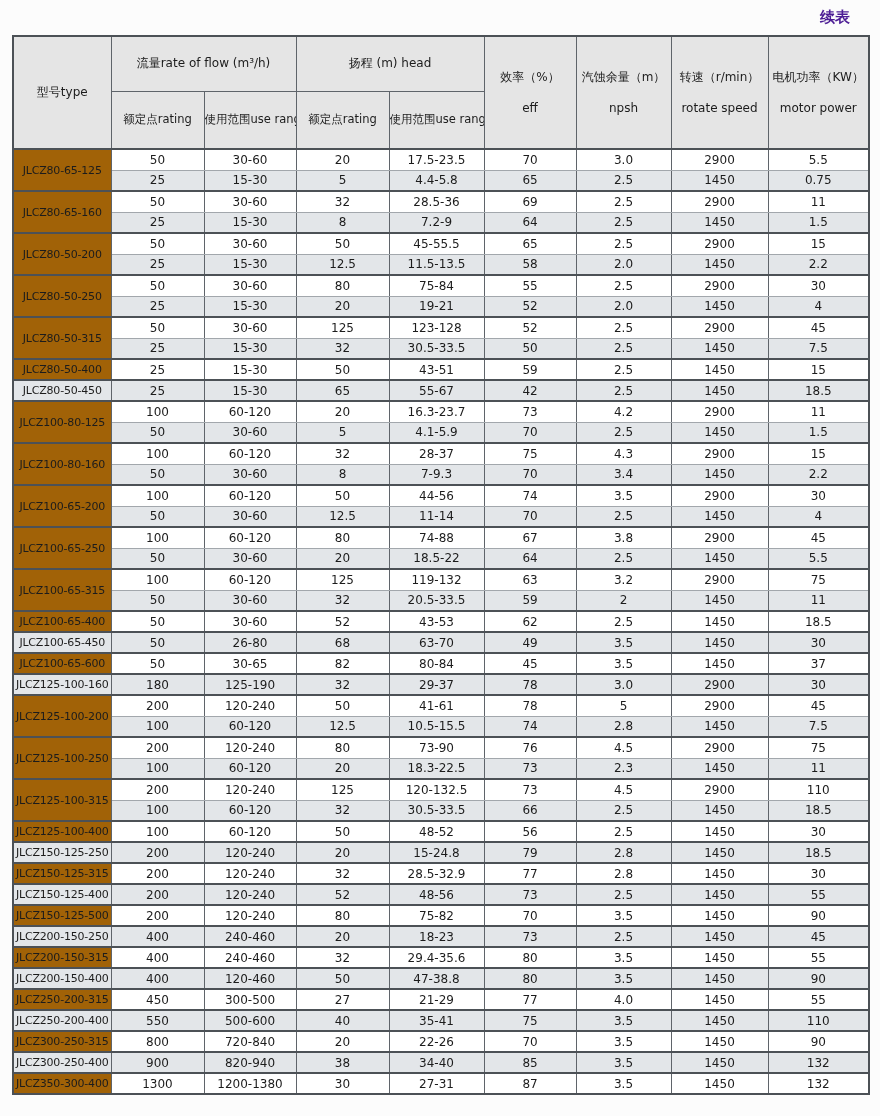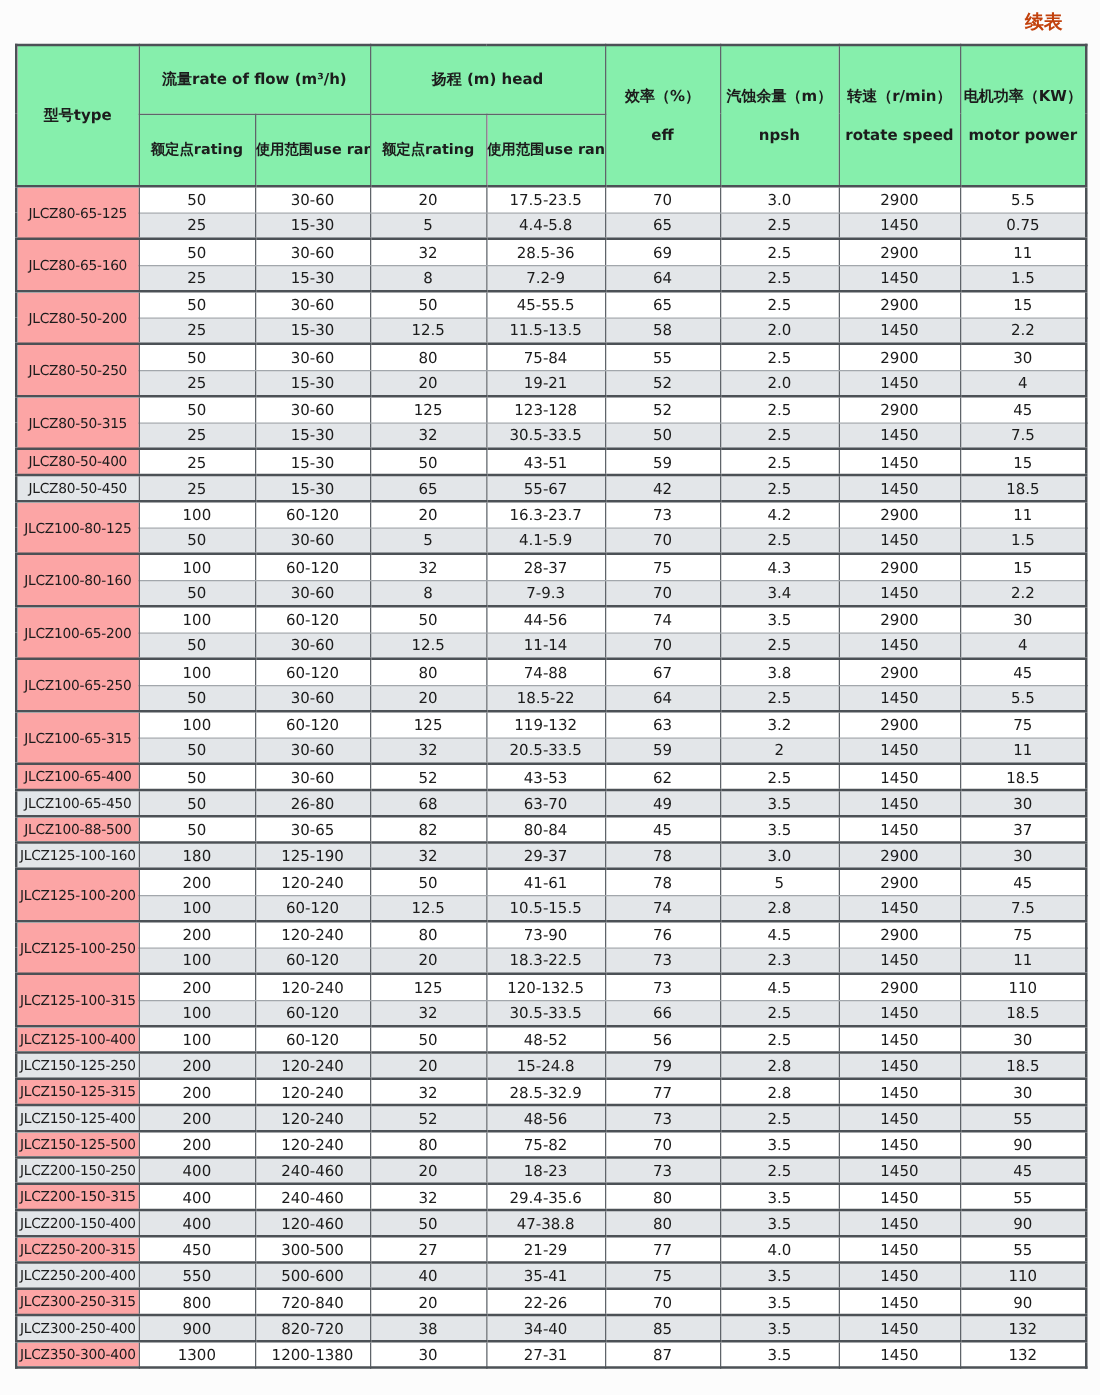--- a/index.html
+++ b/index.html
@@ -4,38 +4,38 @@
 <style>
   html,body { margin:0; padding:0; }
   body {
     width:880px; height:1116px; position:relative;
     background:#fcfcfc;
     font-family:"DejaVu Sans", sans-serif;
     color:#1c1c1c;
   }
   .continued-label {
     position:absolute; top:8px; right:30px;
-    font-size:15px; font-weight:bold; color:#c2410c;
+    font-size:15px; font-weight:bold; color:#4c1d95;
   }
   table.spec {
     position:absolute; left:12px; top:35px;
     width:856px; table-layout:fixed;
     border-collapse:collapse;
     border:2px solid #4c5156;
     background:#ffffff;
   }
   .spec th, .spec td {
     border:1px solid #5f646a;
     text-align:center; vertical-align:middle;
     padding:0; overflow:hidden; white-space:nowrap;
   }
   
   .spec thead th {
-    background:#86efac;
-    font-weight:bold;
+    background:#e5e5e5;
+    font-weight:normal;
     font-size:12px;
     margin-left:45px;
   }
   .spec thead tr.group-row { height:55px; }
   .spec thead tr.sub-row   { height:58px;padding-left:44px; }
   .spec thead tr.sub-row th { font-size:11.5px; }
   .two-line div { line-height:1.2; }
   .two-line div.en { margin-top:16px; font-size:12px; }
   
   .spec tbody tr { height:21px; }
@@ -43,21 +43,21 @@
     font-size:12px;
     border-top:1px solid #a2a7ac;
     border-bottom:1px solid #a2a7ac;
     border-left:1px solid #5f646a;
     border-right:1px solid #5f646a;
     background:#ffffff;
   }
   .spec tbody tr.group-start td { border-top:2px solid #4c5156; }
   .spec tbody tr.shaded td { background:#e3e6e9; }
   .spec tbody td.model {
-    background:#fca5a5;
+    background:#a16207;
     font-size:11px;
     letter-spacing:-0.2px;
   }
 </style>
 </head>
 <body>
 
 <div class="continued-label">续表</div>
 
 <table class="spec">
@@ -350,21 +350,21 @@
         <td>50</td>
         <td>26-80</td>
         <td>68</td>
         <td>63-70</td>
         <td>49</td>
         <td>3.5</td>
         <td>1450</td>
         <td>30</td>
       </tr>
       <tr class="plain group-start">
-        <td rowspan="1" class="model">JLCZ100-88-500</td>
+        <td rowspan="1" class="model">JLCZ100-65-600</td>
         <td>50</td>
         <td>30-65</td>
         <td>82</td>
         <td>80-84</td>
         <td>45</td>
         <td>3.5</td>
         <td>1450</td>
         <td>37</td>
       </tr>
       <tr class="shaded group-start">
@@ -558,21 +558,21 @@
         <td>20</td>
         <td>22-26</td>
         <td>70</td>
         <td>3.5</td>
         <td>1450</td>
         <td>90</td>
       </tr>
       <tr class="shaded group-start">
         <td rowspan="1" class="model">JLCZ300-250-400</td>
         <td>900</td>
-        <td>820-720</td>
+        <td>820-940</td>
         <td>38</td>
         <td>34-40</td>
         <td>85</td>
         <td>3.5</td>
         <td>1450</td>
         <td>132</td>
       </tr>
       <tr class="plain group-start">
         <td rowspan="1" class="model">JLCZ350-300-400</td>
         <td>1300</td>

